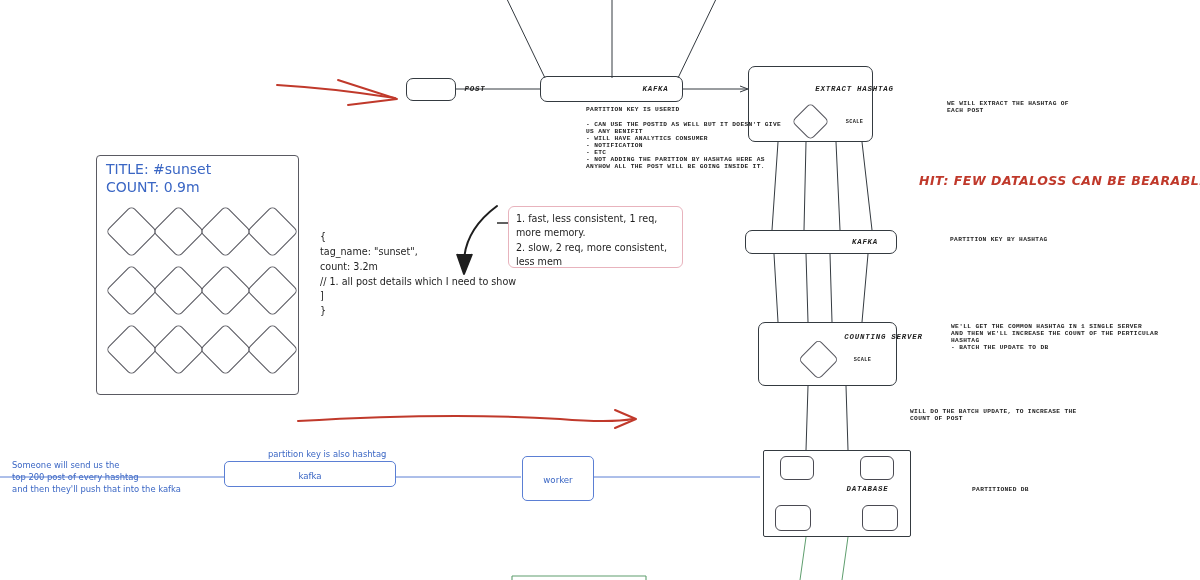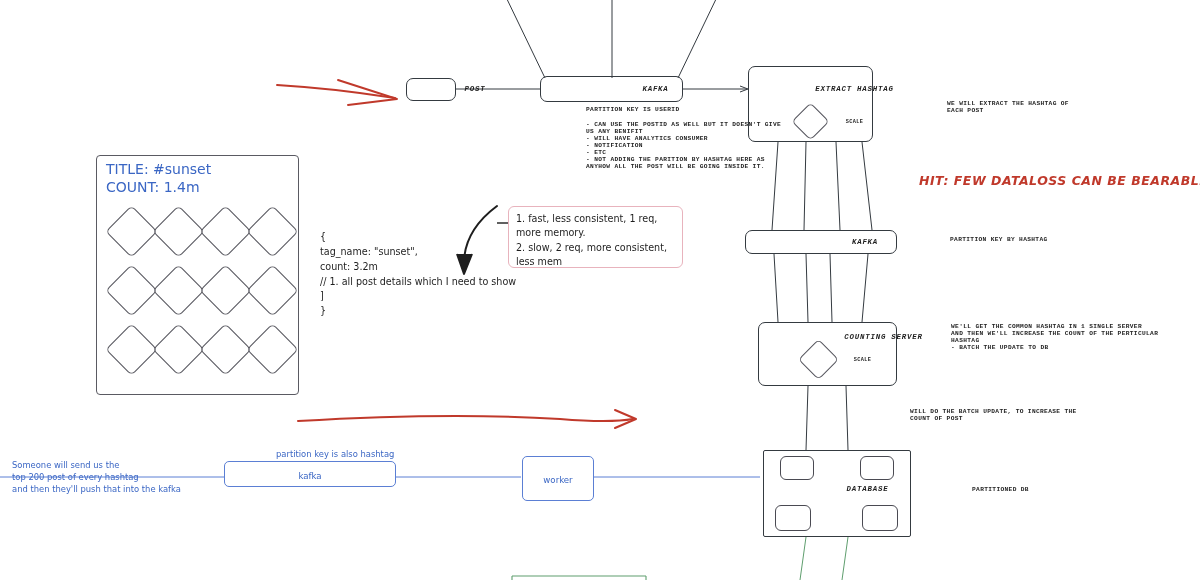--- a/index.html
+++ b/index.html
@@ -175,21 +175,21 @@
     <path d="M615 410 L636 419 L615 428" stroke="#c0392b" stroke-width="2" fill="none" stroke-linecap="round" stroke-linejoin="round"></path>
 
     <path d="M497 206 Q462 232 464 268" stroke="#1e1e1e" stroke-width="2" fill="none" stroke-linecap="round"></path>
     <path d="M457 254 L464 274 L472 254" stroke="#1e1e1e" stroke-width="2" fill="#1e1e1e" stroke-linejoin="round"></path>
 
     <path d="M497 223 L508 223" stroke="#1e1e1e" stroke-width="1.4" fill="none"></path>
   </svg>
 
   <div class="box sharp" style="left:96px; top:155px; width:203px; height:240px; border-radius:4px; border-color:#5a5a62;"></div>
   <div class="lbl bluebig" style="left:106px; top:160px;">TITLE: #sunset</div>
-  <div class="lbl bluebig" style="left:106px; top:178px;">COUNT: 1.4m</div>
+  <div class="lbl bluebig" style="left:106px; top:178px;">COUNT: 0.9m</div>
 
   <div>
     <div class="diamond" style="left:113px; top:213px; width:37px; height:37px;"></div>
     <div class="diamond" style="left:160px; top:213px; width:37px; height:37px;"></div>
     <div class="diamond" style="left:207px; top:213px; width:37px; height:37px;"></div>
     <div class="diamond" style="left:254px; top:213px; width:37px; height:37px;"></div>
 
     <div class="diamond" style="left:113px; top:272px; width:37px; height:37px;"></div>
     <div class="diamond" style="left:160px; top:272px; width:37px; height:37px;"></div>
     <div class="diamond" style="left:207px; top:272px; width:37px; height:37px;"></div>
@@ -277,21 +277,21 @@
     <div class="box thumb" style="left:862px; top:505px; width:36px; height:26px;"></div>
   </div>
   <div class="lbl hand" style="left:928px; top:486px;">PARTITIONED DB</div>
 
   <div style="position:absolute; left:12px; top:459px;">
     <div class="bluetext">Someone will send us the</div>
     <div class="bluetext">top 200 post of every hashtag</div>
     <div class="bluetext">and then they'll push that into the kafka</div>
   </div>
 
-  <div class="lbl bluetext" style="left:268px; top:448px;padding-left:8px;">partition key is also hashtag</div>
+  <div class="lbl bluetext" style="left:260px; top:448px;padding-left:8px;">partition key is also hashtag</div>
 
   <div class="box blue" style="left:224px; top:461px; width:172px; height:26px;"></div>
   <div class="lbl bluetext node centerlabel" style="left:224px; top:470px; width:172px;">kafka</div>
 
   <div class="box blue" style="left:522px; top:456px; width:72px; height:45px;"></div>
   <div class="lbl bluetext node centerlabel" style="left:522px; top:474px; width:72px;">worker</div>
 
 
 </div>
 

